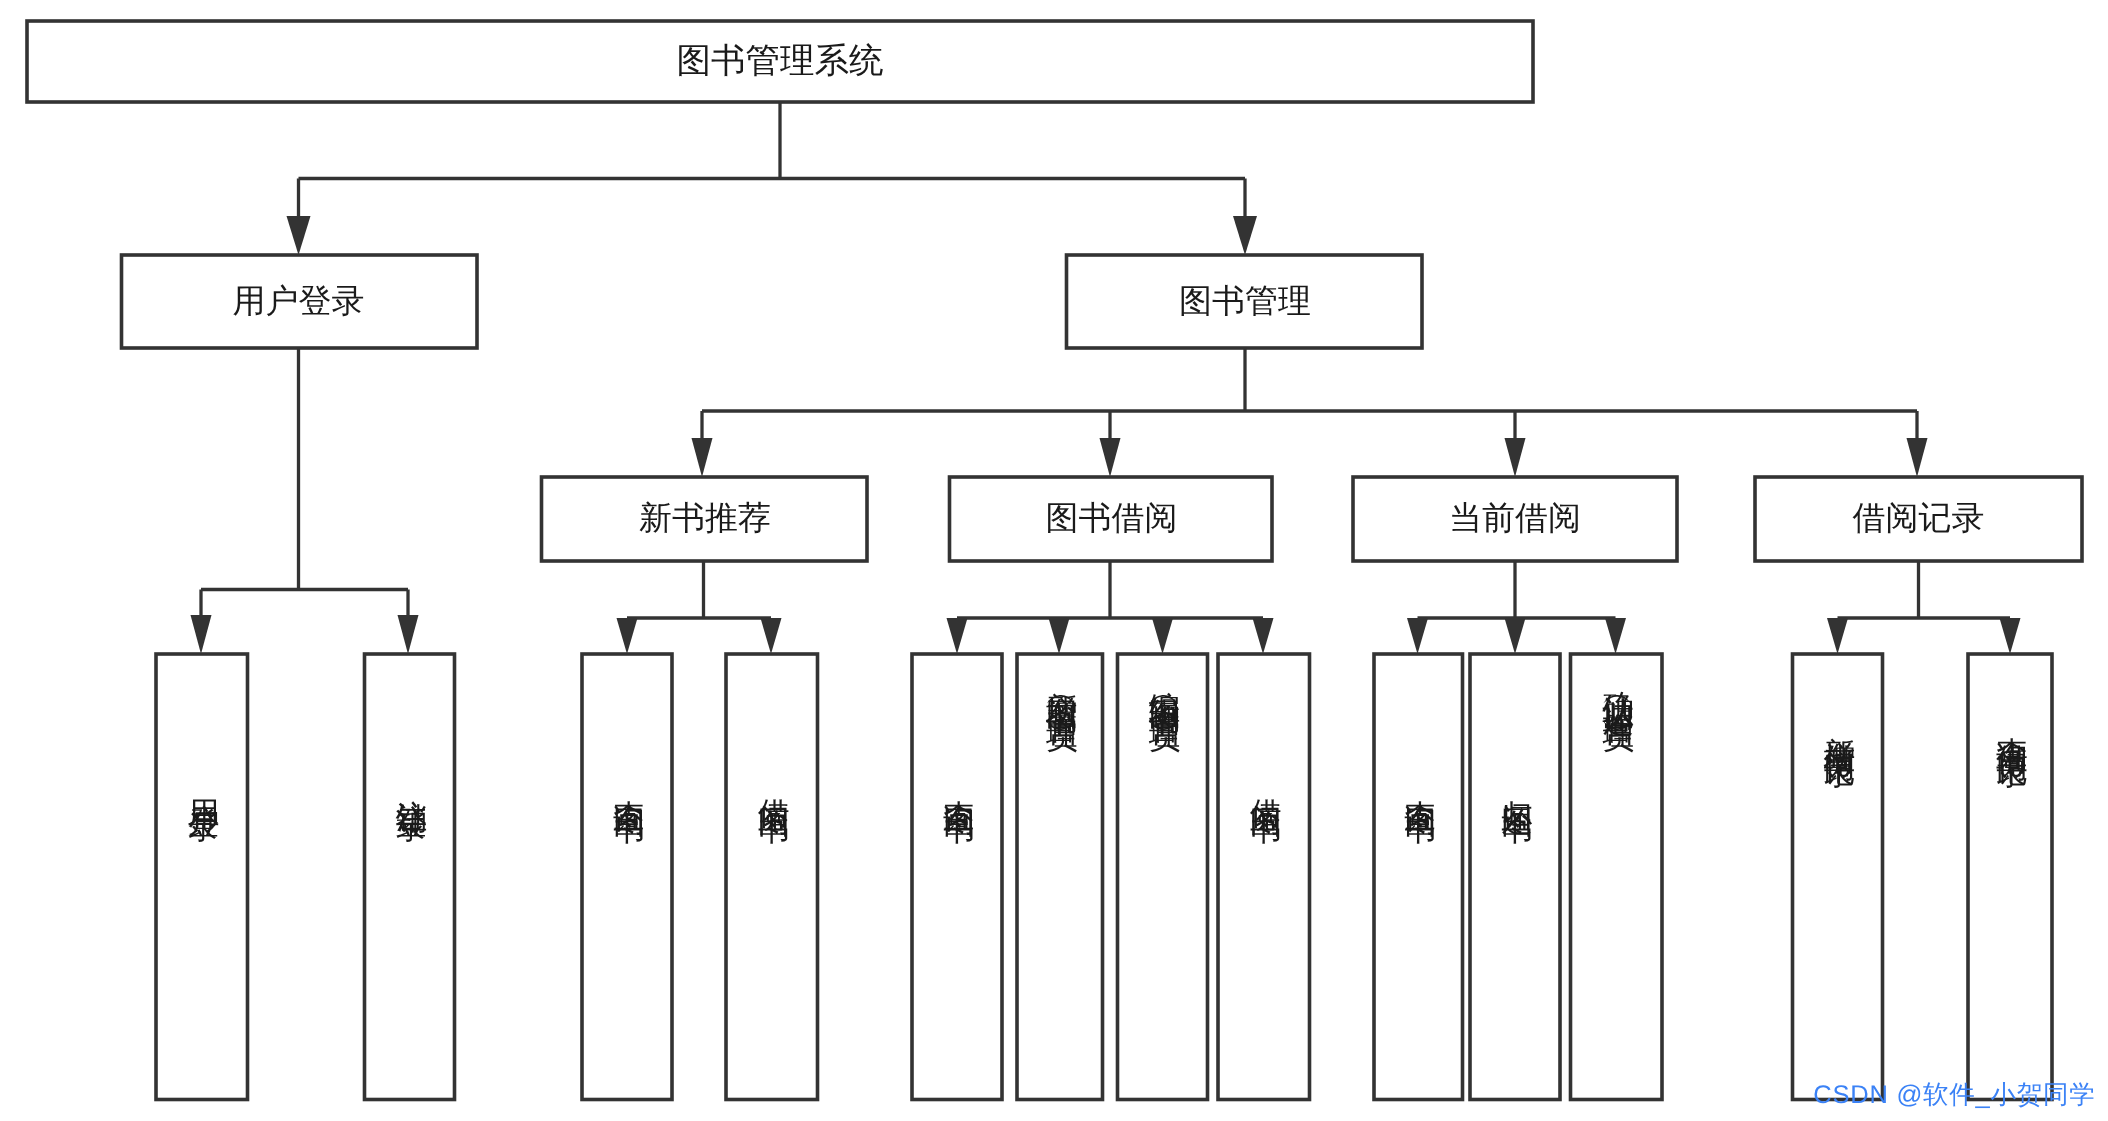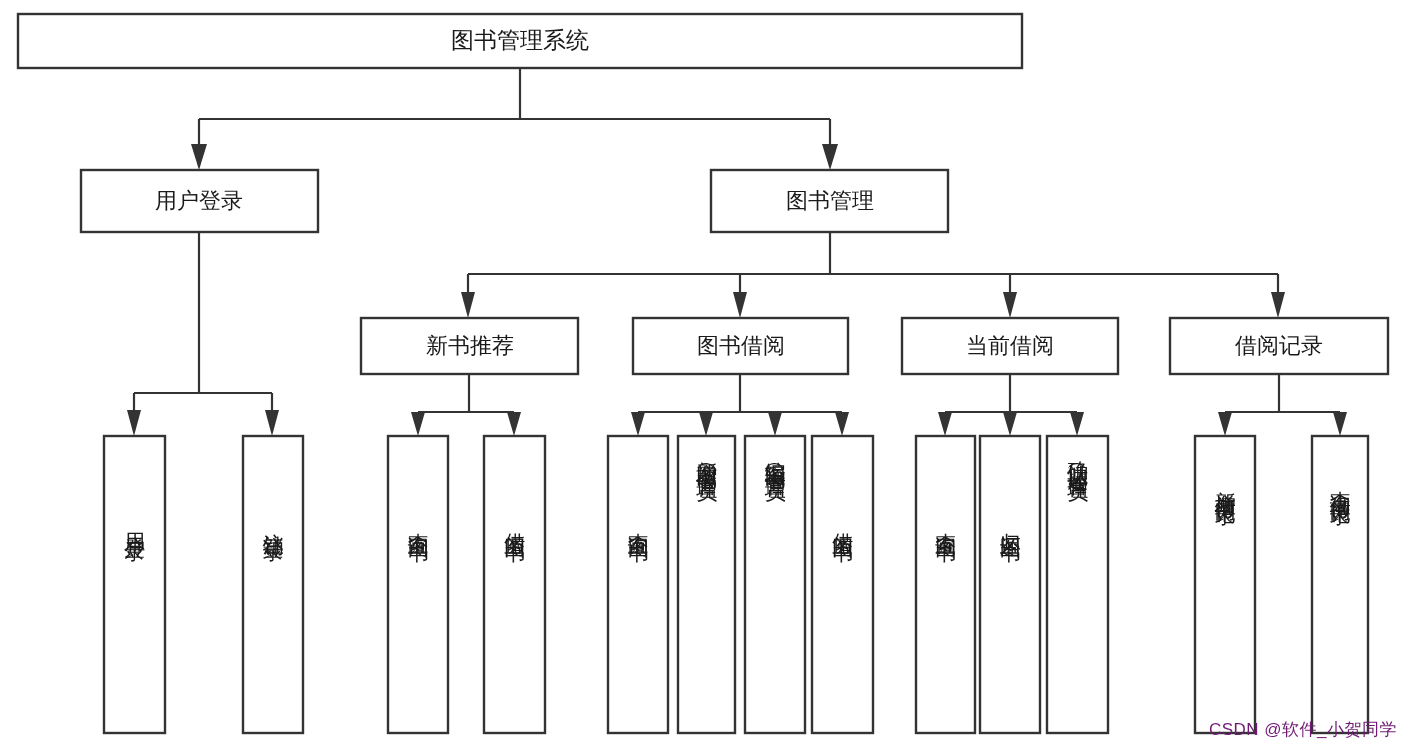--- a/index.html
+++ b/index.html
@@ -75,21 +75,21 @@
     color: #1a1a1a;
     white-space: nowrap;
     text-align: center;
   }
   .watermark {
     position: absolute;
     right: 8px;
     bottom: 6px;
     font-family: "Liberation Sans", "DejaVu Sans", sans-serif;
     font-size: 17px;
-    color: #701a75;
+    color: #3b82f6;
     letter-spacing: 0.5px;
     white-space: nowrap;
     user-select: none;
   }
 </style>
 </head>
 <body>
 
 <div id="diagram-root">
 

